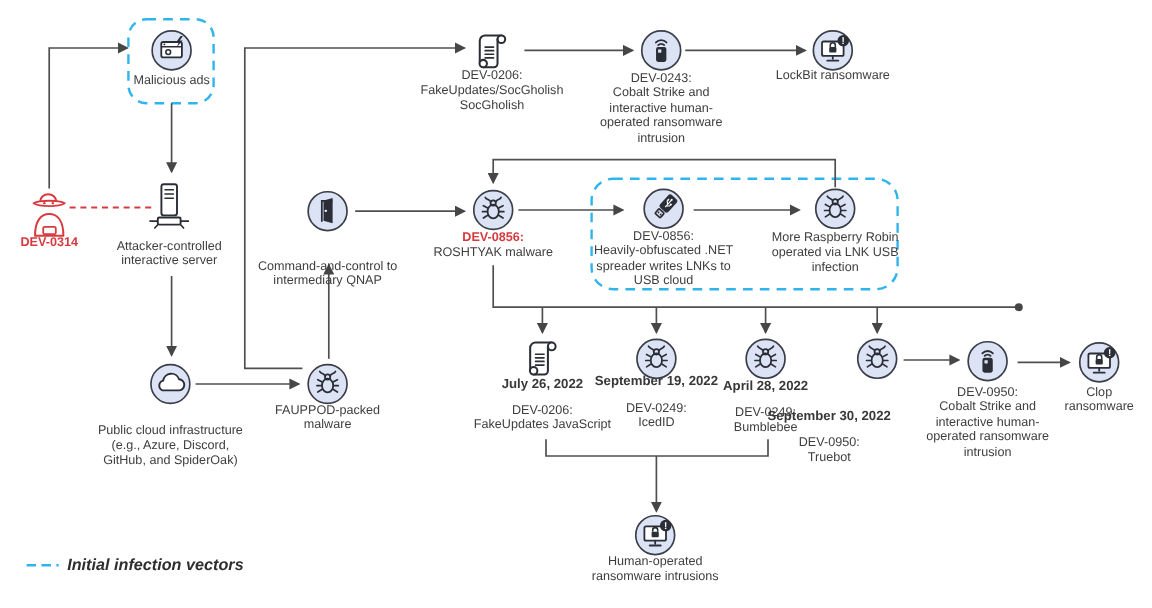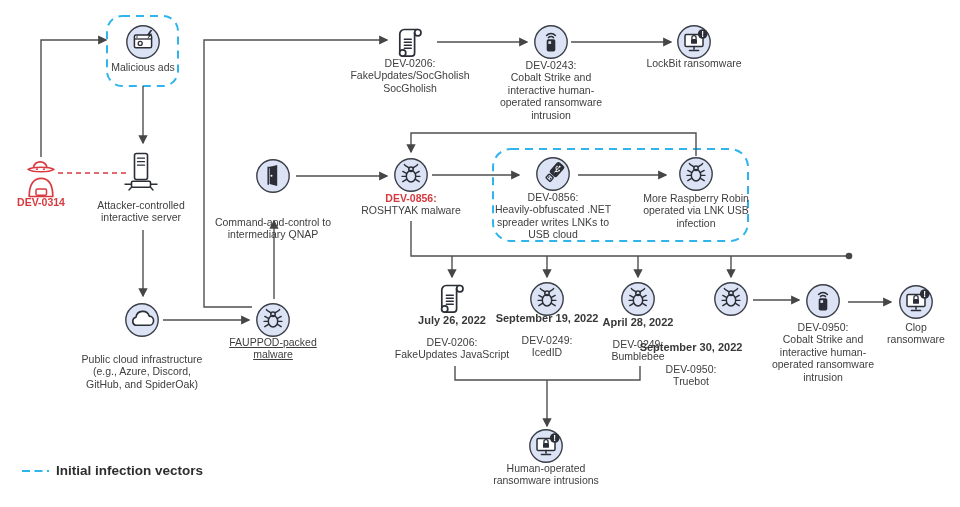--- a/index.html
+++ b/index.html
@@ -12,21 +12,21 @@
   .label{
     position:absolute;transform:translateX(-50%);text-align:center;color:#3e3e3e;
   }
   .label .line{font-size:10.5px;line-height:12.4px;white-space:nowrap;}
   .label .date{font-size:11px;line-height:12px;font-weight:600;margin-bottom:10px;white-space:nowrap;color:#383838;}
   .label .red{color:#d63a3f;font-weight:700;}
   .legend{
     position:absolute;left:22px;top:463px;display:flex;align-items:center;gap:7px;
   }
   .legend span{
-    font-size:13.5px;font-weight:600;color:#2e2e2e;white-space:nowrap;
+    font-size:13.5px;font-style:italic;font-weight:600;color:#2e2e2e;white-space:nowrap;
   }
 </style>
 </head>
 <body>
 
 <div class="canvas">
   <svg class="layer" id="edge-layer" viewBox="0 0 960 507">
       <defs>
         <marker id="arrow" viewBox="0 0 10 10" refX="8.5" refY="5" markerWidth="6.6" markerHeight="6.6" orient="auto">
   <path d="M0,0 L10,5 L0,10 Z" fill="#464646"></path>
@@ -209,21 +209,21 @@
           <div class="line">GitHub, and SpiderOak)</div>
         </div>
       </div>
       <div>
         <div class="icon" style="left: 254px; top: 301px;"><svg width="38" height="38" viewBox="0 0 38 38">
             <circle cx="19" cy="19" r="16.2" fill="#dbe3f5" stroke="#3a3e48" stroke-width="1.4"></circle>
             <ellipse cx="19" cy="20.3" rx="4.7" ry="5.7" fill="none" stroke="#2b2e37" stroke-width="1.5"></ellipse>
      <circle cx="19" cy="13.2" r="2.2" fill="none" stroke="#2b2e37" stroke-width="1.5"></circle>
      <path d="M16.7,11.9 C15.6,10.1 13.3,10.5 12.4,8.5 M21.3,11.9 C22.4,10.1 24.7,10.5 25.6,8.5 M14.5,17.4 L10.8,15.4 M14,20.4 L10.1,20.4 M14.5,23.4 L10.8,25.7 M23.5,17.4 L27.2,15.4 M24,20.4 L27.9,20.4 M23.5,23.4 L27.2,25.7" fill="none" stroke="#2b2e37" stroke-width="1.4" stroke-linecap="round"></path>
           </svg></div>
-        <div class="label" style="left: 273px; top: 336px; text-decoration: underline;">
+        <div class="label" style="left: 273px; top: 336px;">
           <div class="line">FAUPPOD-packed</div>
           <div class="line">malware</div>
         </div>
       </div>
       <div>
         <div class="icon" style="left: 432px; top: 278px;"><svg width="40" height="40" viewBox="0 0 40 40">
             <path d="M27.8,7.5 H14.2 A4.4,4.4 0 0 0 9.8,11.9 V29.6" fill="none" stroke="#2b2e37" stroke-width="1.7" stroke-linecap="round"></path>
      <circle cx="27.8" cy="10.7" r="3.2" fill="#fff" stroke="#2b2e37" stroke-width="1.7"></circle>
      <path d="M24.6,10.7 V31 a3.1,3.1 0 0 1 -3.1,3.1 H12.7" fill="none" stroke="#2b2e37" stroke-width="1.7" stroke-linecap="round"></path>
      <circle cx="12.7" cy="31" r="3.1" fill="#fff" stroke="#2b2e37" stroke-width="1.7"></circle>

